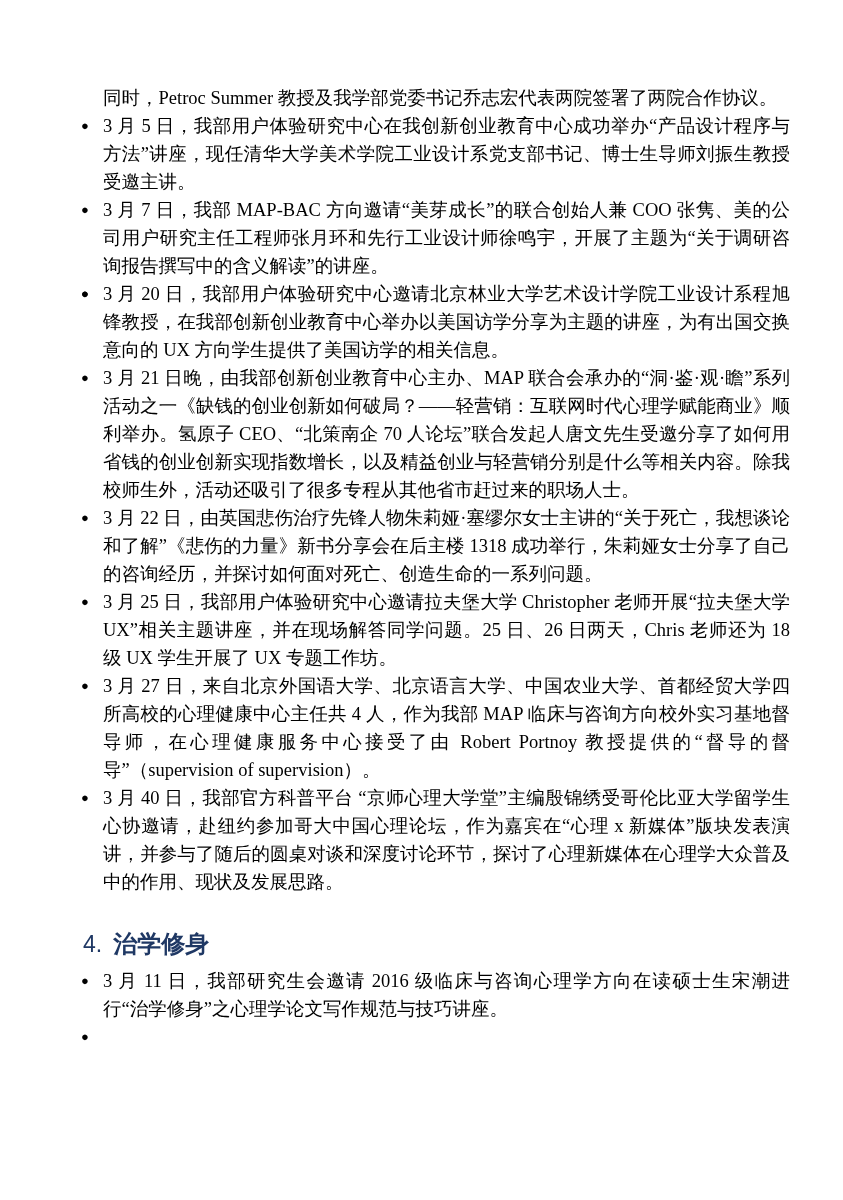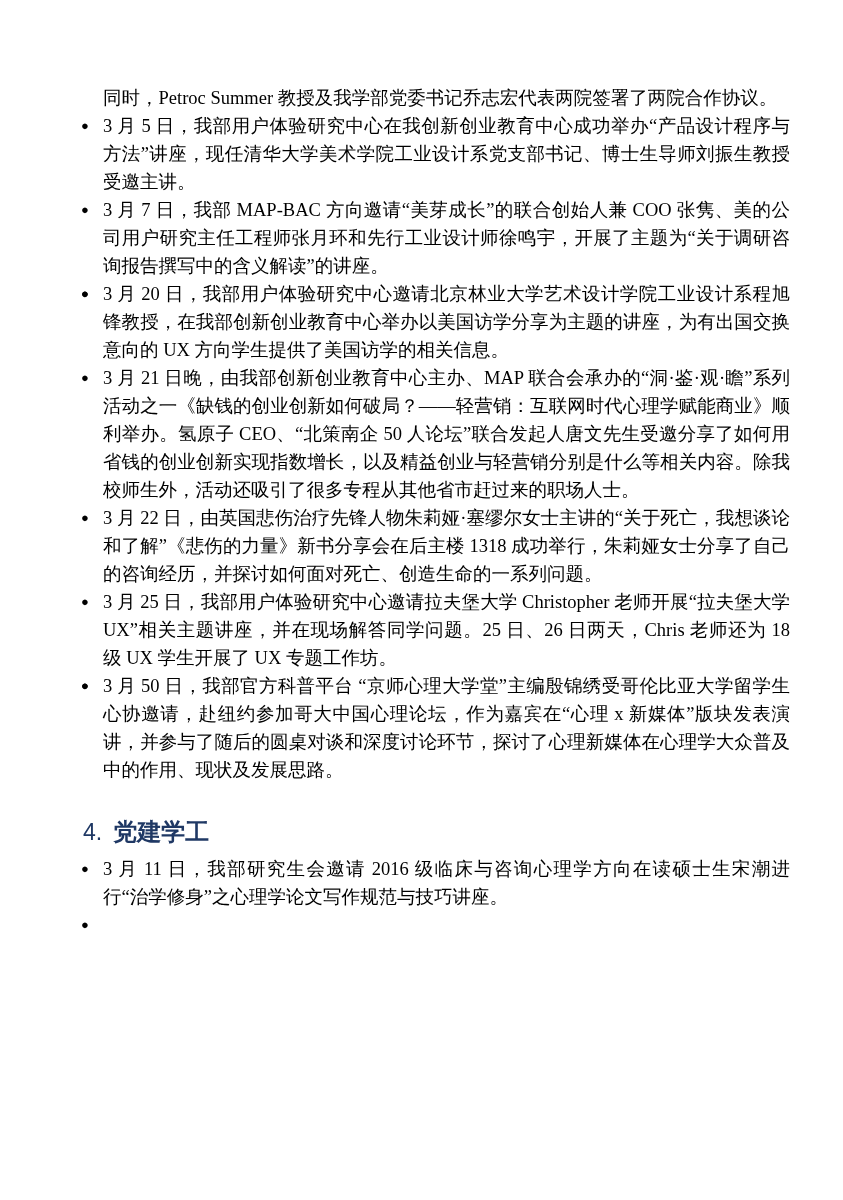--- a/index.html
+++ b/index.html
@@ -84,42 +84,43 @@
     </li>
     <li>
       <span class="marker">●</span>
     </li>
     <li>
       <span class="marker">●</span>
       <span>3 月 20 日，我部用户体验研究中心邀请北京林业大学艺术设计学院工业设计系程旭锋教授，在我部创新创业教育中心举办以美国访学分享为主题的讲座，为有出国交换意向的 UX 方向学生提供了美国访学的相关信息。</span>
     </li>
     <li>
       <span class="marker">●</span>
-      <span>3 月 21 日晚，由我部创新创业教育中心主办、MAP 联合会承办的“洞·鉴·观·瞻”系列活动之一《缺钱的创业创新如何破局？——轻营销：互联网时代心理学赋能商业》顺利举办。氢原子 CEO、“北策南企 50 人论坛”联合发起人唐文先生受邀分享了如何用省钱的创业创新实现指数增长，以及精益创业与轻营销分别是什么等相关内容。除我校师生外，活动还吸引了很多专程从其他省市赶过来的职场人士。</span>
+      <span>3 月 21 日晚，由我部创新创业教育中心主办、MAP 联合会承办的“洞·鉴·观·瞻”系列活动之一《缺钱的创业创新如何破局？——轻营销：互联网时代心理学赋能商业》顺利举办。氢原子 CEO、“北策南企 70 人论坛”联合发起人唐文先生受邀分享了如何用省钱的创业创新实现指数增长，以及精益创业与轻营销分别是什么等相关内容。除我校师生外，活动还吸引了很多专程从其他省市赶过来的职场人士。</span>
     </li>
     <li>
       <span class="marker">●</span>
       <span>3 月 22 日，由英国悲伤治疗先锋人物朱莉娅·塞缪尔女士主讲的“关于死亡，我想谈论和了解”《悲伤的力量》新书分享会在后主楼 1318 成功举行，朱莉娅女士分享了自己的咨询经历，并探讨如何面对死亡、创造生命的一系列问题。</span>
     </li>
     <li>
       <span class="marker">●</span>
       <span>3 月 25 日，我部用户体验研究中心邀请拉夫堡大学 Christopher 老师开展“拉夫堡大学 UX”相关主题讲座，并在现场解答同学问题。25 日、26 日两天，Chris 老师还为 18 级 UX 学生开展了 UX 专题工作坊。</span>
     </li>
     <li>
       <span class="marker">●</span>
+      <span>3 月 27 日，来自北京外国语大学、北京语言大学、中国农业大学、首都经贸大学四所高校的心理健康中心主任共 4 人，作为我部 MAP 临床与咨询方向校外实习基地督导师，在心理健康服务中心接受了由 Robert Portnoy 教授提供的“督导的督导”（supervision of supervision）。</span>
     </li>
     <li>
       <span class="marker">●</span>
-      <span>3 月 50 日，我部官方科普平台 “京师心理大学堂”主编殷锦绣受哥伦比亚大学留学生心协邀请，赴纽约参加哥大中国心理论坛，作为嘉宾在“心理 x 新媒体”版块发表演讲，并参与了随后的圆桌对谈和深度讨论环节，探讨了心理新媒体在心理学大众普及中的作用、现状及发展思路。</span>
+      <span>3 月 40 日，我部官方科普平台 “京师心理大学堂”主编殷锦绣受哥伦比亚大学留学生心协邀请，赴纽约参加哥大中国心理论坛，作为嘉宾在“心理 x 新媒体”版块发表演讲，并参与了随后的圆桌对谈和深度讨论环节，探讨了心理新媒体在心理学大众普及中的作用、现状及发展思路。</span>
     </li>
   </ul>
 
   <h2 class="sec-heading">
     <span class="sec-num">4.</span>
-    <span class="sec-title">党建学工</span>
+    <span class="sec-title">治学修身</span>
   </h2>
 
   <ul class="bullet-list body-text">
     <li>
       <span class="marker">●</span>
       <span>3 月 11 日，我部研究生会邀请 2016 级临床与咨询心理学方向在读硕士生宋潮进行“治学修身”之心理学论文写作规范与技巧讲座。</span>
     </li>
     <li>
       <span class="marker">●</span>
     </li>

